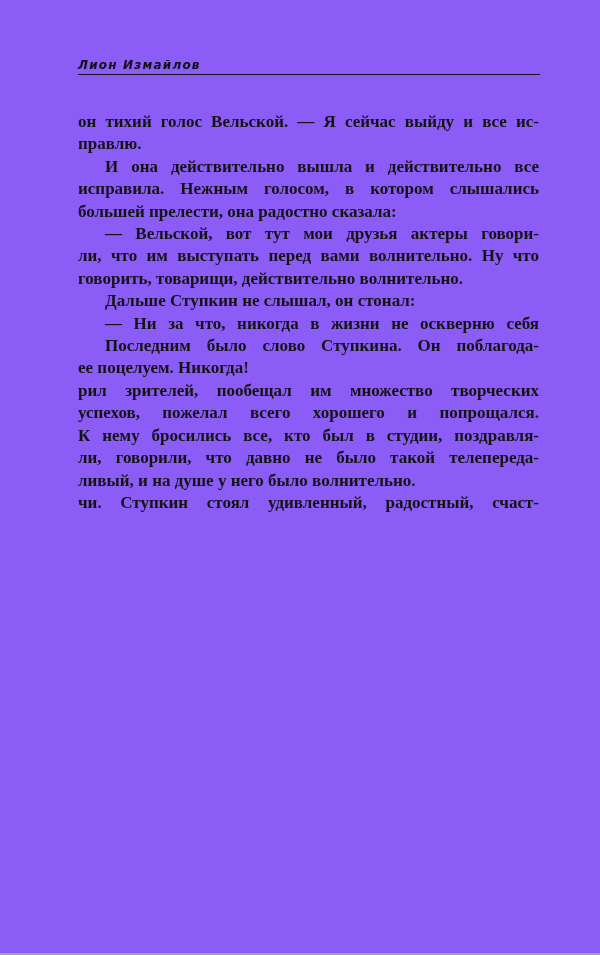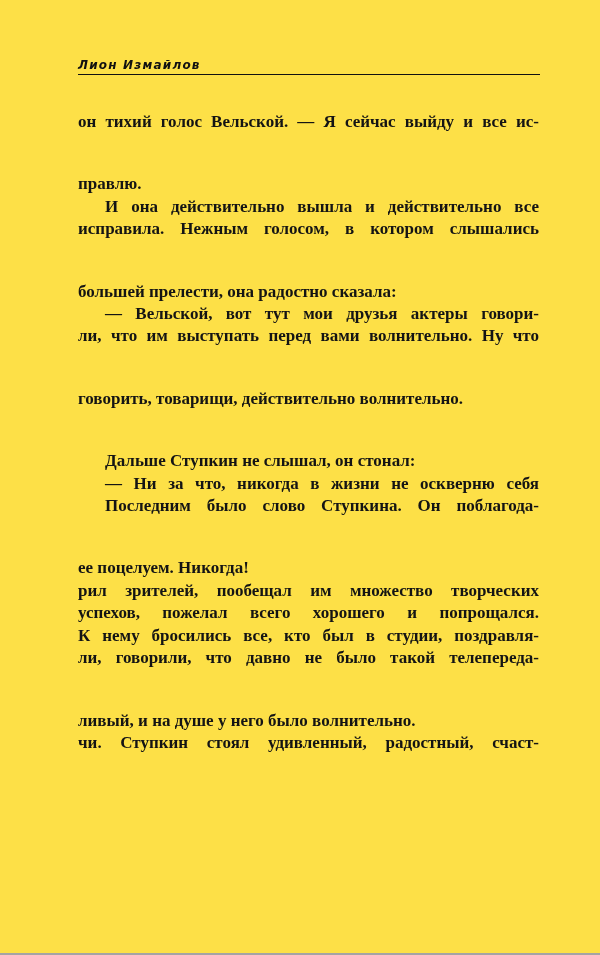--- a/index.html
+++ b/index.html
@@ -11,21 +11,21 @@
     width: 600px;
     height: 955px;
     position: relative;
     overflow: hidden;
   }
   .page {
     position: absolute;
     left: 0; top: 0;
     width: 600px;
     height: 953px;
-    background: #fde047;
+    background: #8b5cf6;
   }
   .running-head {
     position: absolute;
     left: 78px;
     top: 56px;
     width: 462px;
     height: 18px;
     border-bottom: 1.5px solid #111;
   }
   .running-head-text {
@@ -53,21 +53,20 @@
   }
   .line {
     display: block;
     white-space: nowrap;
     text-align-last: justify;
     text-align: justify;
     width: 461px;
   }
   .line.last {
     text-align-last: left;
-    margin-top: 40px;
   }
   .line.indent {
     padding-left: 27px;
     width: 434px;
   }
   .bottom-edge {
     position: absolute;
     left: 0;
     bottom: 0;
     width: 600px;

